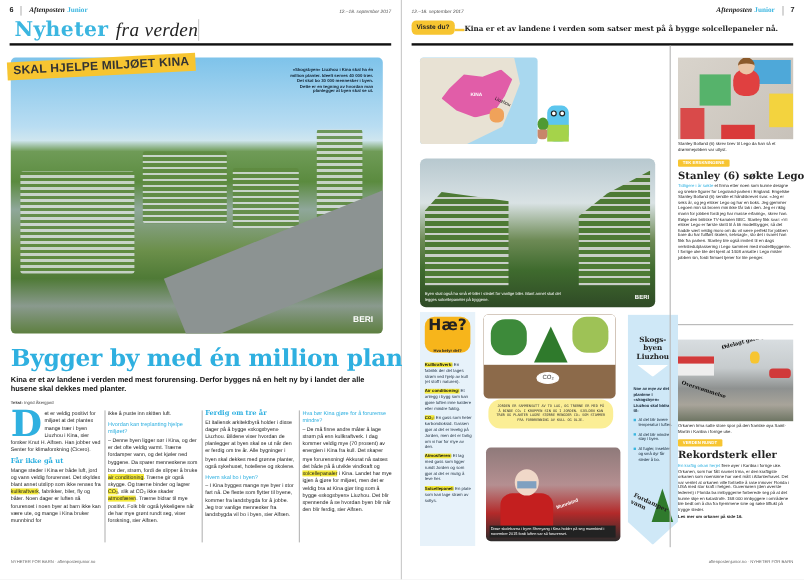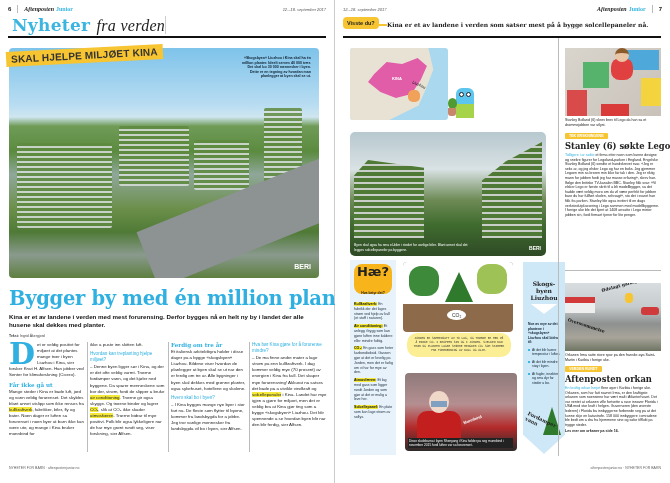--- a/index.html
+++ b/index.html
@@ -272,19 +272,19 @@
 
   <div class="storm">
     <div class="house"></div>
       <div class="car"></div>
       <div class="arrow"></div>
     <div class="lbl1">Ødelagt garasje</div>
     <div class="lbl2">Oversvømmelse</div>
   </div>
   <div class="rcap" style="top:353px;width:96px">Orkanen Irma satte store spor på den franske øya Saint-Martin i Karibia i forrige uke.</div>
   <div class="rtag" style="top:366px">VERDEN RUNDT</div>
-  <div class="rhead" style="top:374px">Aftenposten orkan</div>
+  <div class="rhead" style="top:374px">Rekordsterk eller</div>
   <div class="rbody" style="top:386px">
     <span class="lb">En kraftig orkan herjet</span><span> flere øyer i Karibia i forrige uke. Orkanen, som har fått navnet Irma, er den kraftigste orkanen som noensinne har vært målt i Atlanterhavet. Det var ventet at orkanen ville fortsette å rase innover Florida i USA med stor kraft i helgen. Guvernøren (den øverste lederen) i Florida ba innbyggerne forberede seg på at det kunne skje en katastrofe. 158 000 innbyggere i områdene ble bedt om å dra fra hjemmene sine og søke tilflukt på trygge steder.</span>
     <div style="font-weight:bold;margin-top:2px">Les mer om orkaner på side 16.</div>
   </div>
   <div class="footer" style="right:9px">aftenpostenjunior.no · NYHETER FOR BARN</div>
 </div>
 
 </body></html>

